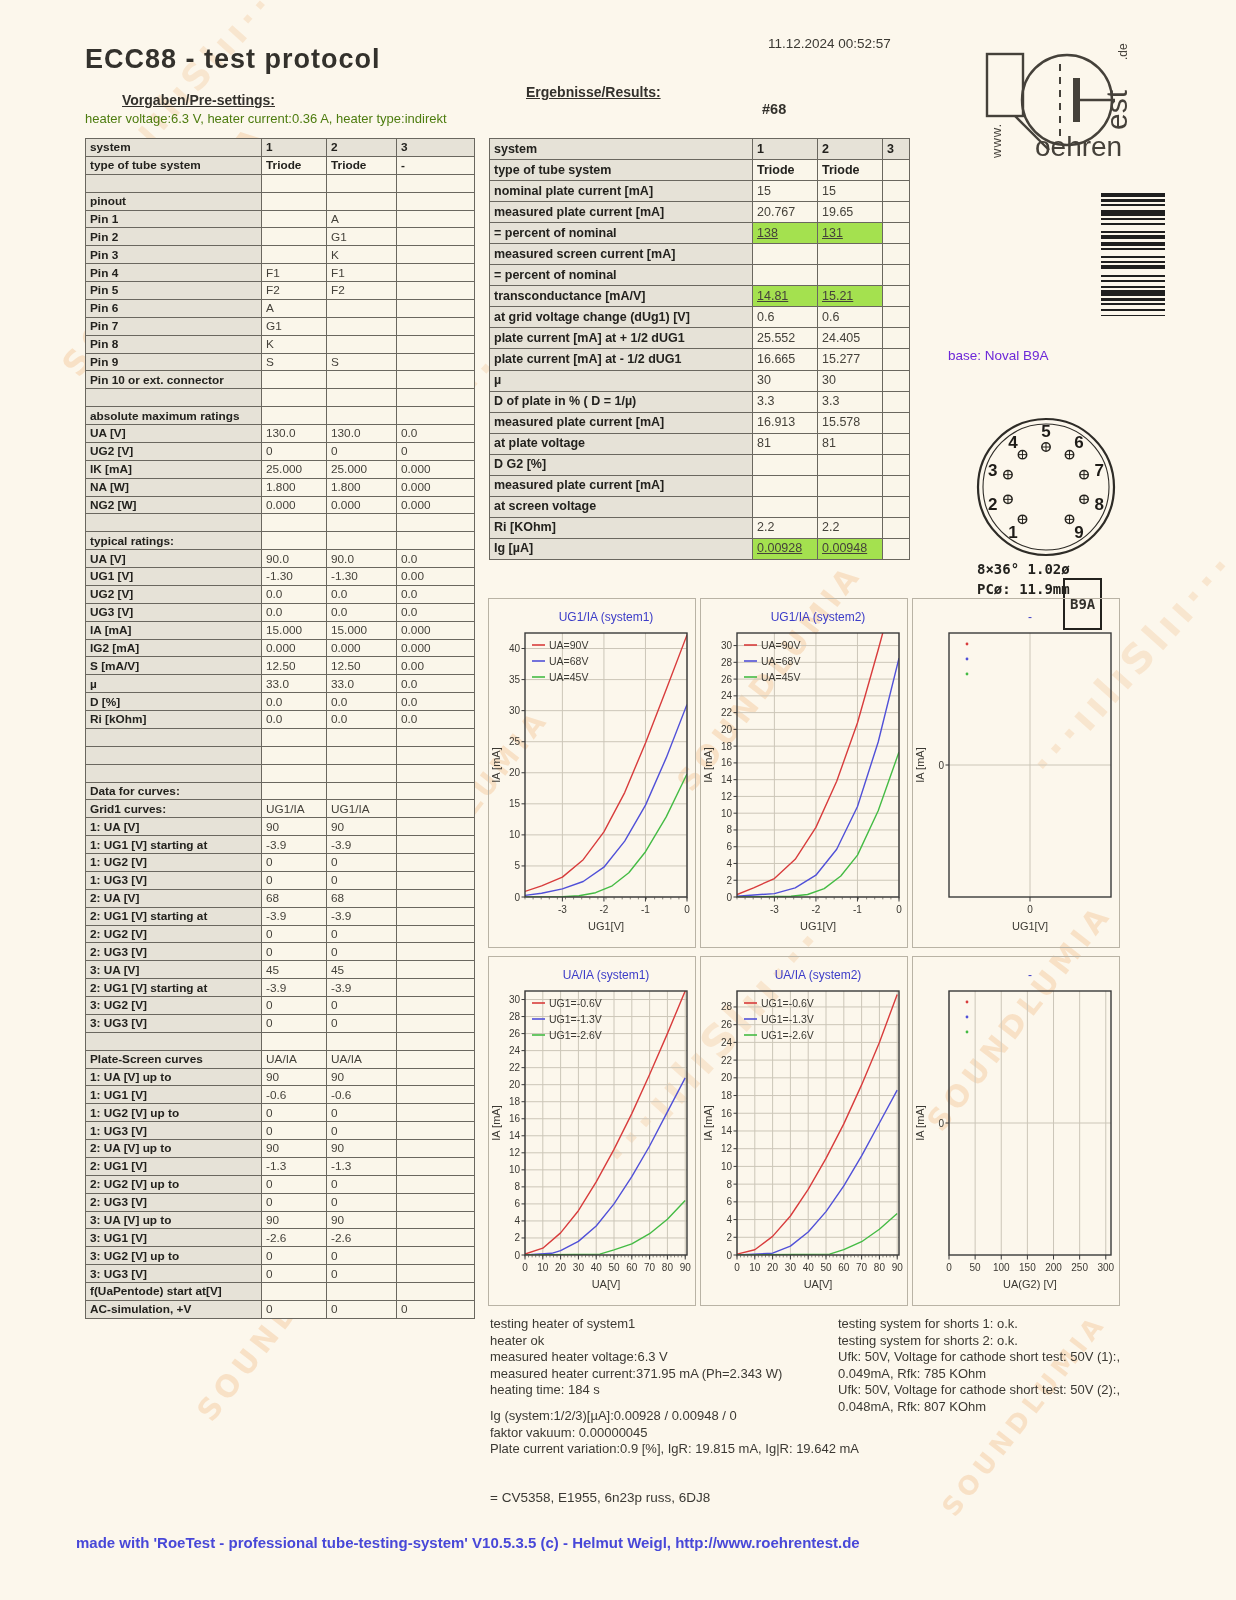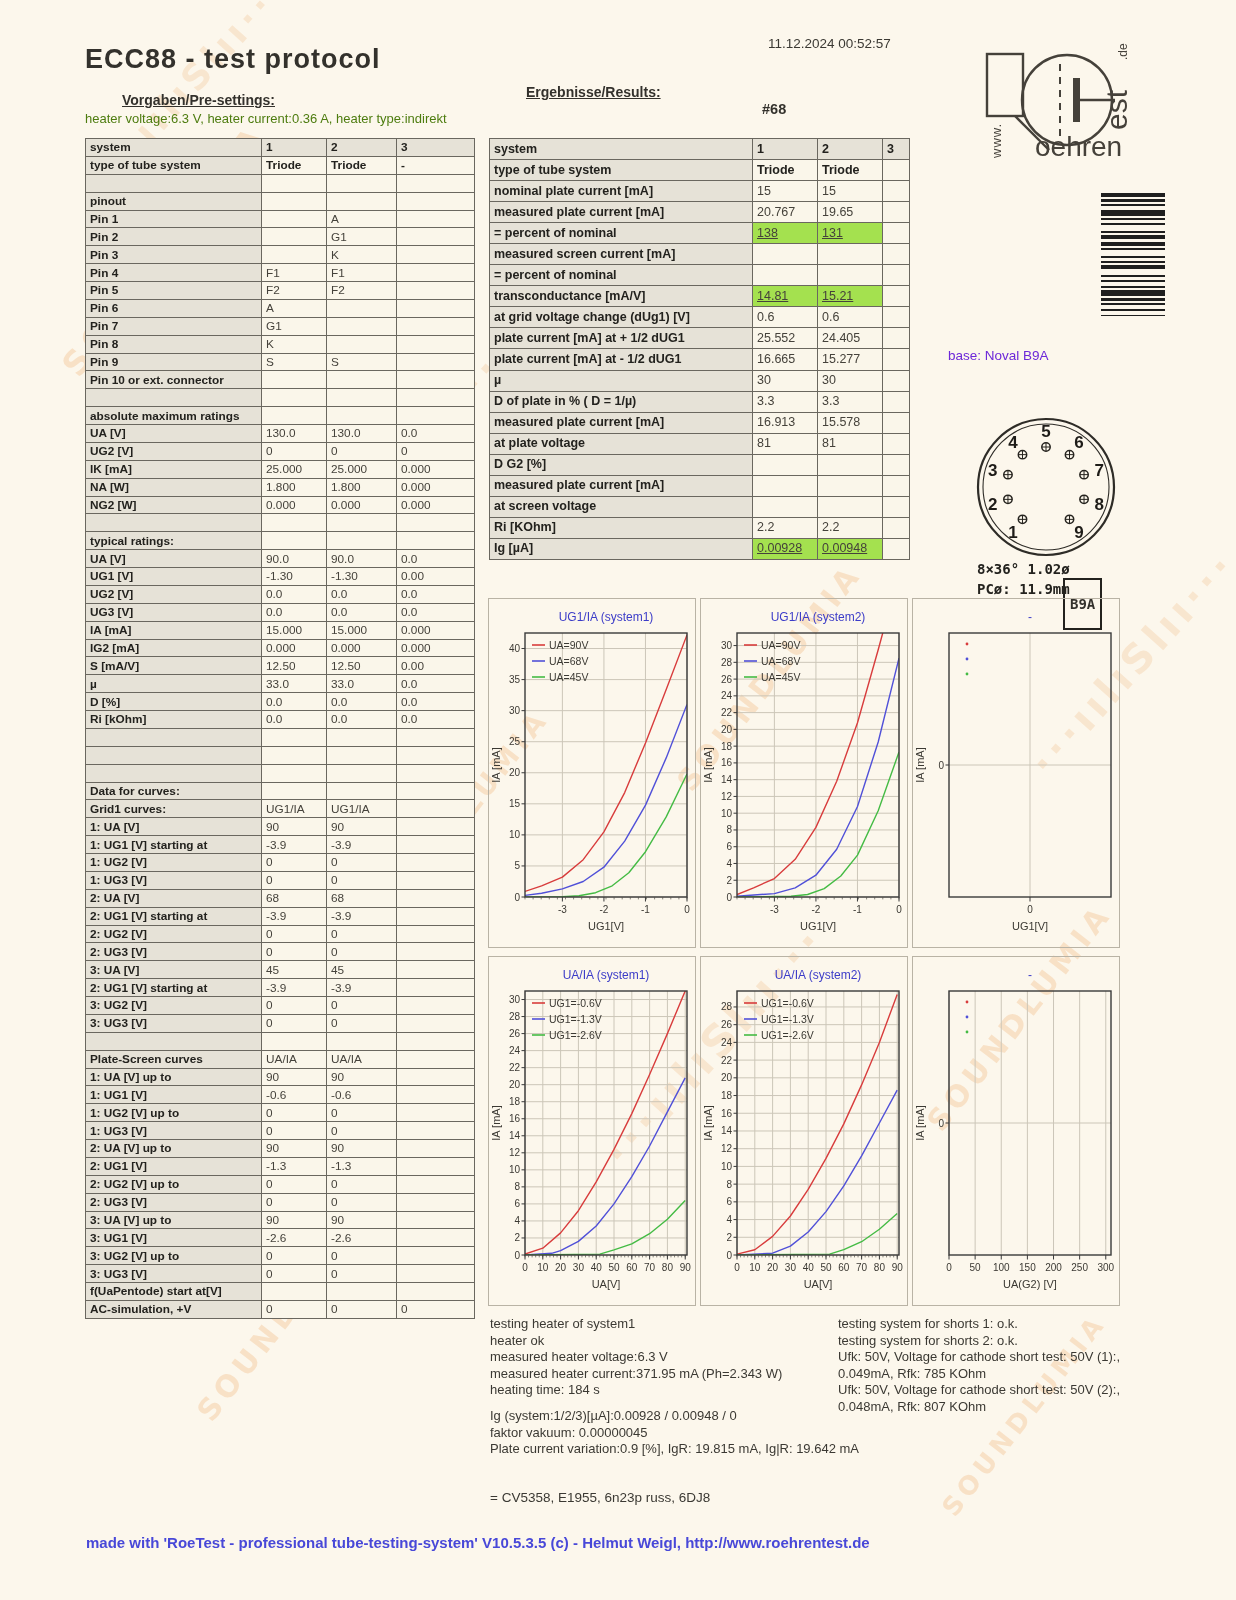--- a/index.html
+++ b/index.html
@@ -35,21 +35,21 @@
   #badge{left:1063px;top:578px;border:2px solid #23221e;padding:16px 5px;font-family:"DejaVu Sans Mono",monospace;
          font-weight:bold;font-size:14px;}
   #barcode{left:1101px;top:193px;width:64px;height:124px;overflow:hidden;}
   #barcode div{position:absolute;left:0;width:100%;background:#1f1f1f;}
   .note{font-size:13px;line-height:16.5px;color:#3b3933;white-space:pre;}
   #notes-left{left:490px;top:1316px;}
   #notes-right{left:838px;top:1316px;width:390px;white-space:normal;}
   #notes-right .note{white-space:normal;}
   #notes-ig{left:490px;top:1408px;}
   #equivalents{left:490px;top:1490px;font-size:13.5px;color:#3b3933;}
-  #footer{left:86px;top:1534px;font-size:15px;font-weight:bold;color:#4848d8;width:1120px;}
+  #footer{left:76px;top:1534px;font-size:15px;font-weight:bold;color:#4848d8;width:1120px;}
   svg text{font-family:"Liberation Sans",sans-serif;}
 </style>
 </head>
 <body>
 
 <div id="page">
 
   <div class="wm" style="left:10px;top:230px;font-size:34px;transform:rotate(-52deg);">SOUNDLUMIA</div>
   <div class="wm" style="left:140px;top:540px;font-size:30px;transform:rotate(-52deg);">SOUNDLUMIA</div>
   <div class="wm" style="left:50px;top:900px;font-size:32px;transform:rotate(-52deg);">SOUNDLUMIA</div>

